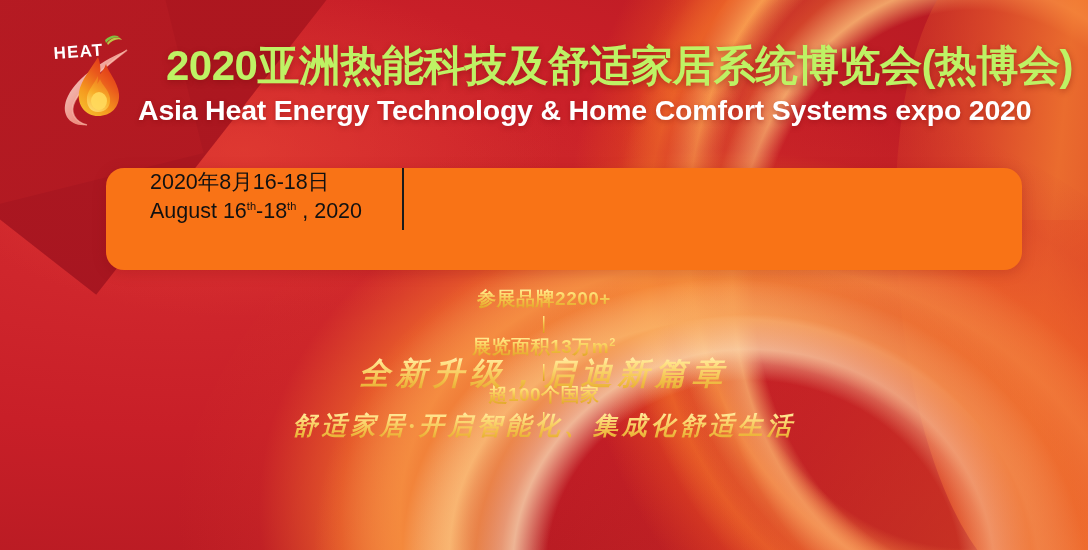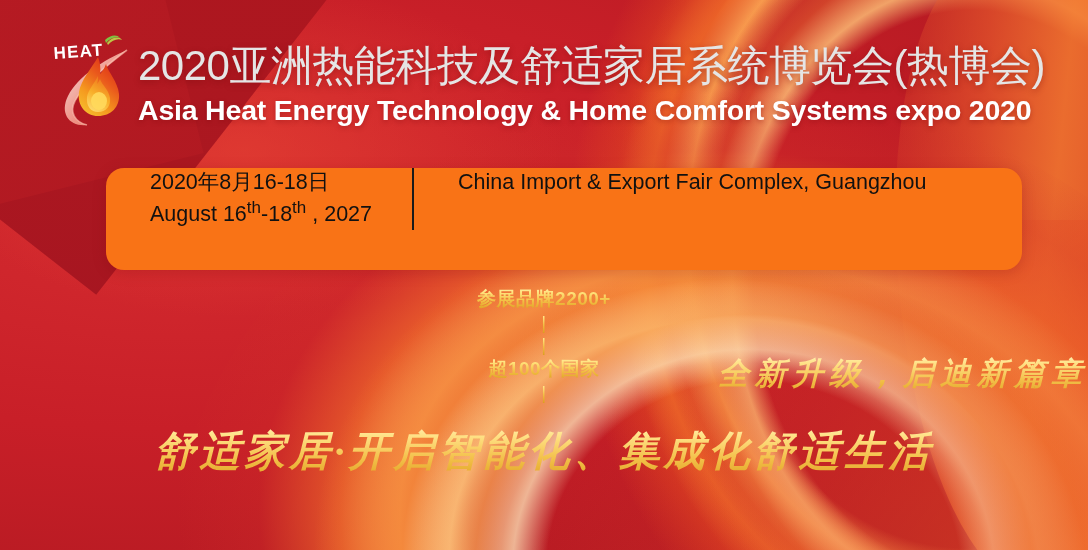--- a/index.html
+++ b/index.html
@@ -82,23 +82,24 @@
     background:linear-gradient(300deg, rgba(233,85,38,.55) 0%, rgba(221,60,40,.25) 45%, rgba(201,34,43,0) 75%);
   }
 
   
   #logo{position:absolute;left:34px;top:24px;width:112px;height:112px;}
   #logo svg{display:block;}
 
   
   #title-block{position:absolute;left:138px;top:44px;width:930px;}
   #title-cn{
-    font-size:42px;line-height:1.06;font-weight:normal;color:#e5e5e5;
+    font-size:42px;line-height:1.06;font-weight:bold;color:#bef264;
     letter-spacing:-0.5px;white-space:nowrap;
     text-shadow:0 2px 6px rgba(120,10,12,.45);
+    margin-left:28px;
   }
   #title-en{
     margin-top:6px;
     font-size:28.5px;line-height:1.1;font-weight:bold;color:#ffffff;
     letter-spacing:-0.2px;white-space:nowrap;
     text-shadow:0 2px 5px rgba(120,10,12,.35);
   }
 
   
   #info-card{
@@ -107,21 +108,21 @@
     display:flex;
     box-shadow:0 3px 14px rgba(120,10,12,.22);
   }
   .card-col{padding:0 0 0 44px;}
   .card-col.venue{padding-left:44px;}
   .card-divider{
     width:2px;height:62px;background:#1a1a1a;margin:0 0 0 40px;flex:0 0 auto;
   }
   .card-line-cn{font-size:21.5px;color:#111;line-height:1.35;white-space:nowrap;}
   .card-line-en{font-size:21.5px;color:#111;line-height:1.35;white-space:nowrap;}
-  .sup{font-size:17px;vertical-align:super;}
+  .sup{font-size:11px;vertical-align:super;}
 
   
   #stats{
     position:absolute;left:0;right:0;top:286px;
     display:flex;justify-content:center;align-items:center;gap:0;flex-direction:column;
   }
   .stat, .stat-sep{
     font-size:19px;font-weight:bold;letter-spacing:.5px;
     background:linear-gradient(180deg,#fff3b0 0%,#ffe27a 26%,#f2bf44 58%,#d99a1b 100%);
     -webkit-background-clip:text;background-clip:text;
@@ -138,23 +139,23 @@
   }
   .slogan{
     font-family:"Liberation Serif","DejaVu Serif",serif;
     font-weight:bold;font-style:italic;
     background:linear-gradient(180deg,#fff6c8 0%,#ffe287 25%,#f6c martial 0%,#f3c04a 60%,#dfa01f 100%);
     background:linear-gradient(180deg,#fff6c8 0%,#ffe287 25%,#f3c04a 62%,#dea01e 100%);
     -webkit-background-clip:text;background-clip:text;
     color:transparent;-webkit-text-fill-color:transparent;
     white-space:nowrap;
   }
-  .slogan-1{font-size:31px;letter-spacing:6px;line-height:1.45;text-align:right;}
+  .slogan-1{font-size:31px;letter-spacing:6px;line-height:1.45;}
   .slogan-2{font-size:31px;letter-spacing:4px;line-height:1.52;margin-top:6px;}
-  .slogan-3{font-size:41px;letter-spacing:4px;line-height:1.52;margin-top:23px;}
+  .slogan-3{font-size:25px;letter-spacing:4px;line-height:1.52;margin-top:10px;}
 </style>
 </head>
 <body>
 
 <div id="banner">
 
   <div class="bg-base"></div>
   <div class="bg-glow"></div>
   <div class="bg-wedge-tl"></div>
   <div class="bg-wedge-tl2"></div>
@@ -207,33 +208,33 @@
   </div>
 
   <div id="title-block">
     <div id="title-cn">2020亚洲热能科技及舒适家居系统博览会(热博会)</div>
     <div id="title-en">Asia Heat Energy Technology &amp; Home Comfort Systems expo 2020</div>
   </div>
 
   <div id="info-card">
     <div class="card-col date">
       <div class="card-line-cn">2020年8月16-18日</div>
-      <div class="card-line-en"><span>August 16</span><span class="sup">th</span><span>-18</span><span class="sup">th</span><span> , 2027</span></div>
+      <div class="card-line-en"><span>August 16</span><span class="sup">th</span><span>-18</span><span class="sup">th</span><span> , 2020</span></div>
     </div>
 
     <div class="card-divider"></div>
 
     <div class="card-col venue">
-      <div class="card-line-en">China Import &amp; Export Fair Complex, Guangzhou</div>
     </div>
   </div>
 
   <div id="stats">
     <span class="stat">参展品牌2200+</span>
     <span class="stat-sep">|</span>
+    <span class="stat"><span>展览面积13万m</span><span class="sup-gold">2</span></span>
     <span class="stat-sep">|</span>
     <span class="stat">超100个国家</span>
     <span class="stat-sep">|</span>
   </div>
 
   <div id="slogans">
     <div class="slogan slogan-1">全新升级，启迪新篇章</div>
     <div class="slogan slogan-3">舒适家居·开启智能化、集成化舒适生活</div>
   </div>
 

